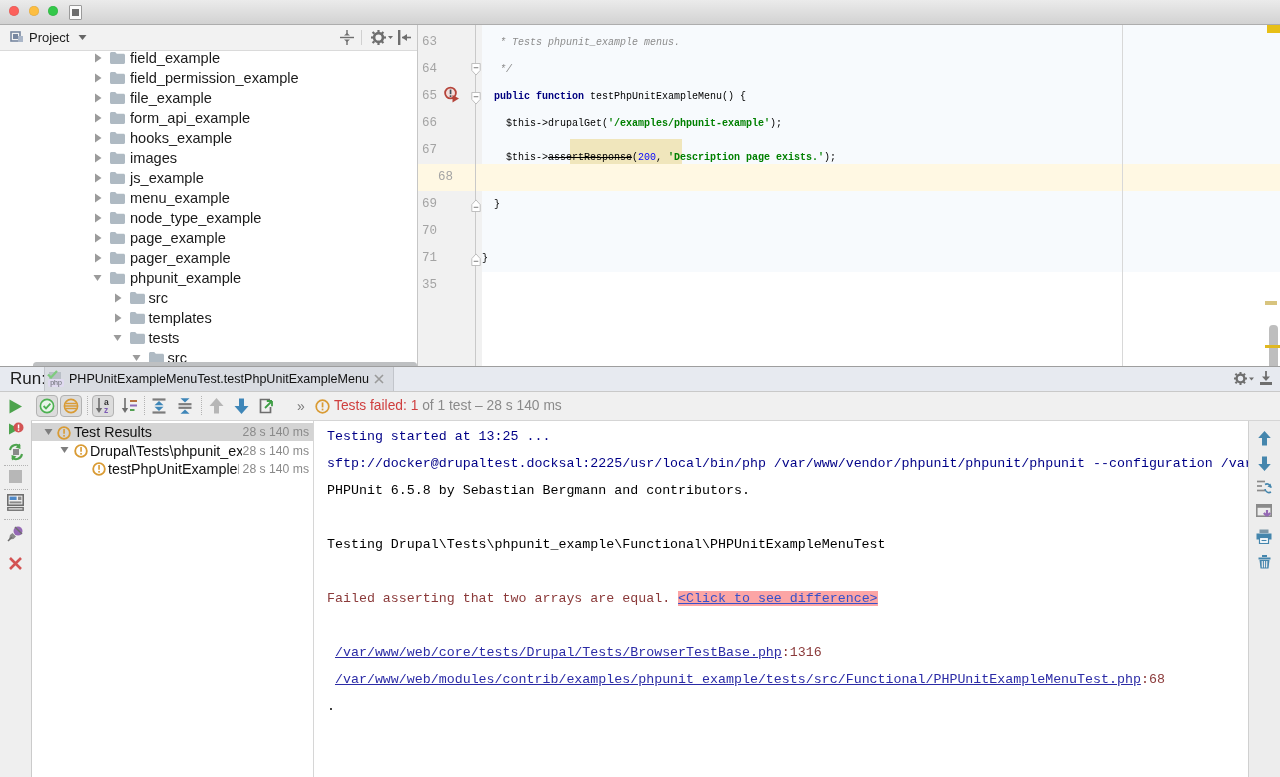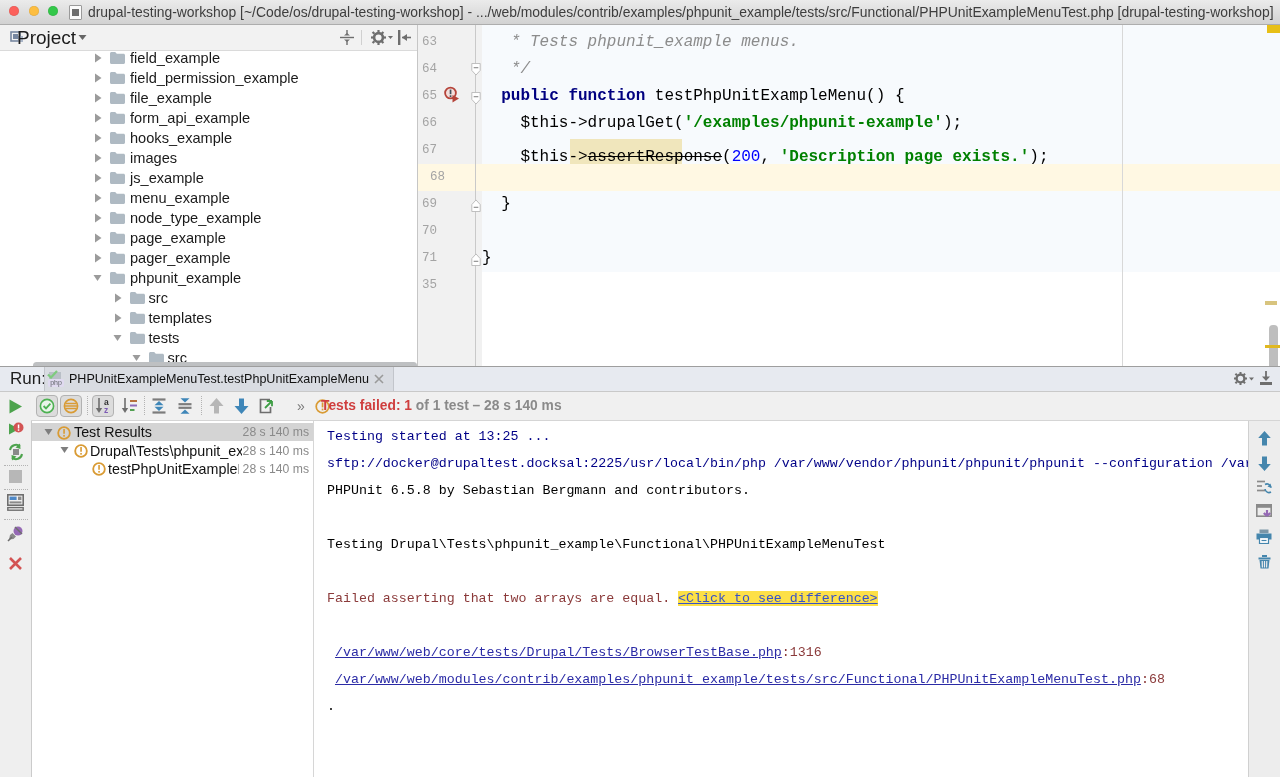--- a/index.html
+++ b/index.html
@@ -10,54 +10,53 @@
   
   .kw{color:#000080;font-weight:bold}
   .str{color:#008000;font-weight:bold}
   .num{color:#0000ff}
   .br{color:#0000ff}
   .cmt{color:#8c8c8c;font-style:italic}
   .dep{text-decoration:line-through}
   
   .c-sys{color:#000087}
   .c-err{color:#8b3a3a}
-  .c-lnk{color:#3651c9;text-decoration:underline;background:#fde047}
+  .c-lnk{color:#3651c9;text-decoration:underline;background:#fca5a5}
   .c-file{color:#2b2ba6;text-decoration:underline}
-  .codeline{position:absolute;left:483px;height:27px;line-height:27px;font-size:16px;white-space:pre;
+  .codeline{position:absolute;left:483px;height:27px;line-height:27px;font-size:10px;white-space:pre;
             font-family:"Liberation Mono",monospace;color:#000;}
   .lnum{position:absolute;right:0;height:27px;line-height:27px;font-size:12.5px;color:#a4a4a4;
         font-family:"Liberation Mono",monospace;text-align:right;}
   .trow{position:absolute;left:0;height:20px;line-height:20px;font-size:14.6px;color:#1a1a1a;white-space:pre;}
   .dotsepv{position:absolute;width:1px;border-left:1px dotted #b3b3b3;}
   .dotseph{position:absolute;height:1px;border-top:1px dotted #b3b3b3;}
 </style>
 </head>
 <body>
 
 <div class="abs" id="titlebar" style="left:0;top:0;width:1280px;height:24px;
      background:linear-gradient(#ebebeb,#d2d2d2);border-bottom:1px solid #adadad;">
   <div class="abs" style="left:9px;top:6px;width:10px;height:10px;border-radius:50%;background:#fc615c;box-shadow:inset 0 0 1px rgba(0,0,0,.3);"></div>
   <div class="abs" style="left:29px;top:6px;width:10px;height:10px;border-radius:50%;background:#fdbe41;box-shadow:inset 0 0 1px rgba(0,0,0,.3);"></div>
   <div class="abs" style="left:48px;top:6px;width:10px;height:10px;border-radius:50%;background:#34c84a;box-shadow:inset 0 0 1px rgba(0,0,0,.3);"></div>
 
   <div class="abs" style="left:69px;top:5px;width:11px;height:13px;background:#fbfbfb;border:1px solid #9a9a9a;border-radius:1px;">
     <div class="abs" style="left:2px;top:3px;width:7px;height:7px;background:#6e6e6e;"></div>
   </div>
-  <div class="abs" style="left:88px;top:0;width:1190px;height:24px;line-height:24px;font-size:13.9px;color:#3d3d3d;white-space:nowrap;overflow:hidden;">drupal-testing-workshop [~/Code/os/drupal-testing-workshop] - .../web/modules/contrib/examples/phpunit_example/tests/src/Functional/PHPUnitExampleMenuTest.php [drupal-testing-workshop]</div>
 </div>
 
 <div class="abs" id="projpanel" style="left:0;top:25px;width:417px;height:341px;background:#fff;">
 
   <div class="abs" style="left:0;top:0;width:417px;height:25px;background:#f2f2f2;border-bottom:1px solid #dadada;"></div>
   <svg class="abs" style="left:10px;top:6px;" width="14" height="14" viewBox="0 0 14 14">
     <rect x="1" y="1" width="9" height="9" fill="none" stroke="#7787a0" stroke-width="1.6"></rect>
     <rect x="3" y="3" width="5" height="5" fill="#7787a0"></rect>
     <rect x="8" y="5" width="5" height="6" fill="#aab6c8"></rect>
   </svg>
-  <div class="abs" style="left:17px;top:0;height:25px;line-height:25px;font-size:19px;color:#1c1c1c;">Project</div>
+  <div class="abs" style="left:29px;top:0;height:25px;line-height:25px;font-size:13px;color:#1c1c1c;">Project</div>
   <svg class="abs" style="left:78px;top:9px;" width="9" height="7" viewBox="0 0 9 7">
       <path d="M0.5,1 L8.5,1 L4.5,6 Z" fill="#666"></path>
     </svg>
 
   <svg class="abs" style="left:340px;top:5px;" width="14" height="15" viewBox="0 0 14 15">
     <line x1="7" y1="0" x2="7" y2="4" stroke="#6e6e6e" stroke-width="1.4"></line>
     <line x1="7" y1="11" x2="7" y2="15" stroke="#6e6e6e" stroke-width="1.4"></line>
     <line x1="0" y1="7.5" x2="14" y2="7.5" stroke="#6e6e6e" stroke-width="1.4"></line>
     <path d="M4,5.6 L10,5.6 L7,3 Z" fill="#6e6e6e"></path>
     <path d="M4,9.4 L10,9.4 L7,12 Z" fill="#6e6e6e"></path>
@@ -212,21 +211,21 @@
   <div class="abs" style="left:0;top:139px;width:862px;height:27px;background:#fff8e3;"></div>
 
   <div class="abs" style="left:57px;top:0;width:1px;height:341px;background:#c9c9c9;"></div>
 
   <div class="abs" style="left:704px;top:0;width:1px;height:341px;background:#d8d8d8;"></div>
   <div class="lnum" style="left:0;top:3.5px;width:19px;">63</div>
   <div class="lnum" style="left:0;top:30.5px;width:19px;">64</div>
   <div class="lnum" style="left:0;top:57.5px;width:19px;">65</div>
   <div class="lnum" style="left:0;top:84.5px;width:19px;">66</div>
   <div class="lnum" style="left:0;top:111.5px;width:19px;">67</div>
-  <div class="lnum" style="left:8px;top:138.5px;width:19px;">68</div>
+  <div class="lnum" style="left:16px;top:138.5px;width:19px;">68</div>
   <div class="lnum" style="left:0;top:165.5px;width:19px;">69</div>
   <div class="lnum" style="left:0;top:192.5px;width:19px;">70</div>
   <div class="lnum" style="left:0;top:219.5px;width:19px;">71</div>
   <div class="lnum" style="left:0;top:246.5px;width:19px;">35</div>
   <div class="codeline" style="left:64px;top:3.5px;"><span class="cmt">   * Tests phpunit_example menus.</span></div>
   <div class="codeline" style="left:64px;top:30.5px;"><span class="cmt">   */</span></div>
   <div class="codeline" style="left:64px;top:84.5px;">    $this-&gt;drupalGet(<span class="str">'/examples/phpunit-example'</span>);</div>
   <div class="codeline" style="left:64px;top:57.5px;">  <span class="kw">public function</span> testPhpUnitExampleMenu() {</div>
   <div class="codeline" style="left:64px;top:119px;">    $this-&gt;<span class="dep">assertResponse</span>(<span class="num">200</span>, <span class="str">'Description page exists.'</span>);</div>
   <div class="codeline" style="left:64px;top:165.5px;">  }</div>
@@ -354,21 +353,21 @@
   <path d="M11,1.5 L1.5,1.5 L1.5,14.5 L11.5,14.5 L11.5,9" fill="none" stroke="#6e6e6e" stroke-width="1.7"></path>
   <path d="M9,0.8 L15.2,0.8 L15.2,7" fill="none" stroke="#3f9e46" stroke-width="0"></path>
   <path d="M6,10 L13,3 M13,3 L13,8.2 M13,3 L7.8,3" fill="none" stroke="#3f9e46" stroke-width="1.8"></path>
   </svg>
 <div class="abs" style="left:297px;top:392px;height:28px;line-height:28px;font-size:14px;color:#7a7a7a;">»</div>
 <svg class="abs" style="left:315px;top:399px;" width="15" height="15" viewBox="0 0 15 15">
   <circle cx="7.5" cy="7.5" r="6.3" fill="none" stroke="#d99b34" stroke-width="1.7"></circle>
   <rect x="6.7" y="3.4" width="1.7" height="5" fill="#d99b34"></rect>
   <rect x="6.7" y="9.6" width="1.7" height="1.8" fill="#d99b34"></rect>
   </svg>
-<div class="abs" style="left:321px;top:392px;height:28px;line-height:28px;font-size:13.8px;white-space:pre;font-weight:bold;"><span style="color:#cf3e3e;">Tests failed: 1</span><span style="color:#8a8a8a;"> of 1 test – 28 s 140 ms</span></div>
+<div class="abs" style="left:334px;top:392px;height:28px;line-height:28px;font-size:13.8px;white-space:pre;"><span style="color:#cf3e3e;">Tests failed: 1</span><span style="color:#8a8a8a;"> of 1 test – 28 s 140 ms</span></div>
 <svg class="abs" style="left:8px;top:422px;" width="16" height="16" viewBox="0 0 16 16">
     <path d="M1,1.5 L11,7 L1,12.5 Z" fill="#4da34d"></path>
     <circle cx="10.5" cy="5.5" r="5" fill="#d35454"></circle>
     <rect x="9.8" y="2.5" width="1.5" height="4" fill="#fff"></rect>
     <rect x="9.8" y="7.3" width="1.5" height="1.5" fill="#fff"></rect>
   </svg>
 <svg class="abs" style="left:7px;top:443px;" width="18" height="18" viewBox="0 0 18 18">
   <path d="M3,7 A6,6 0 0 1 13,3.5 M15,11 A6,6 0 0 1 5,14.5" fill="none" stroke="#4da34d" stroke-width="2"></path>
   <path d="M13,0.5 L13.5,6 L8.5,4.5 Z" fill="#4da34d"></path>
     <path d="M5,17.5 L4.5,12 L9.5,13.5 Z" fill="#4da34d"></path>

